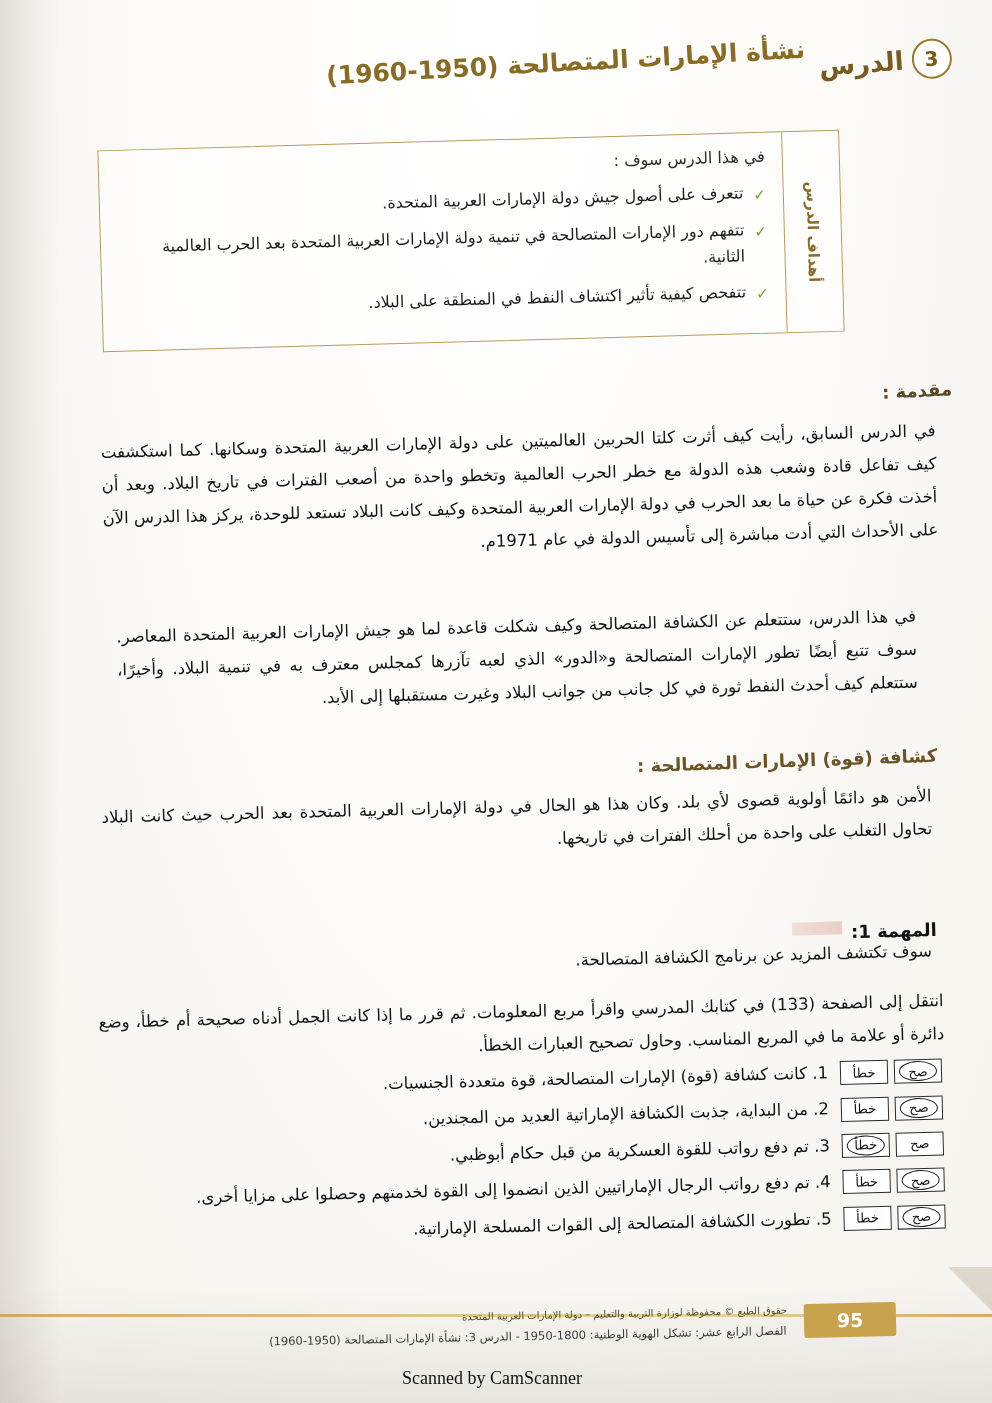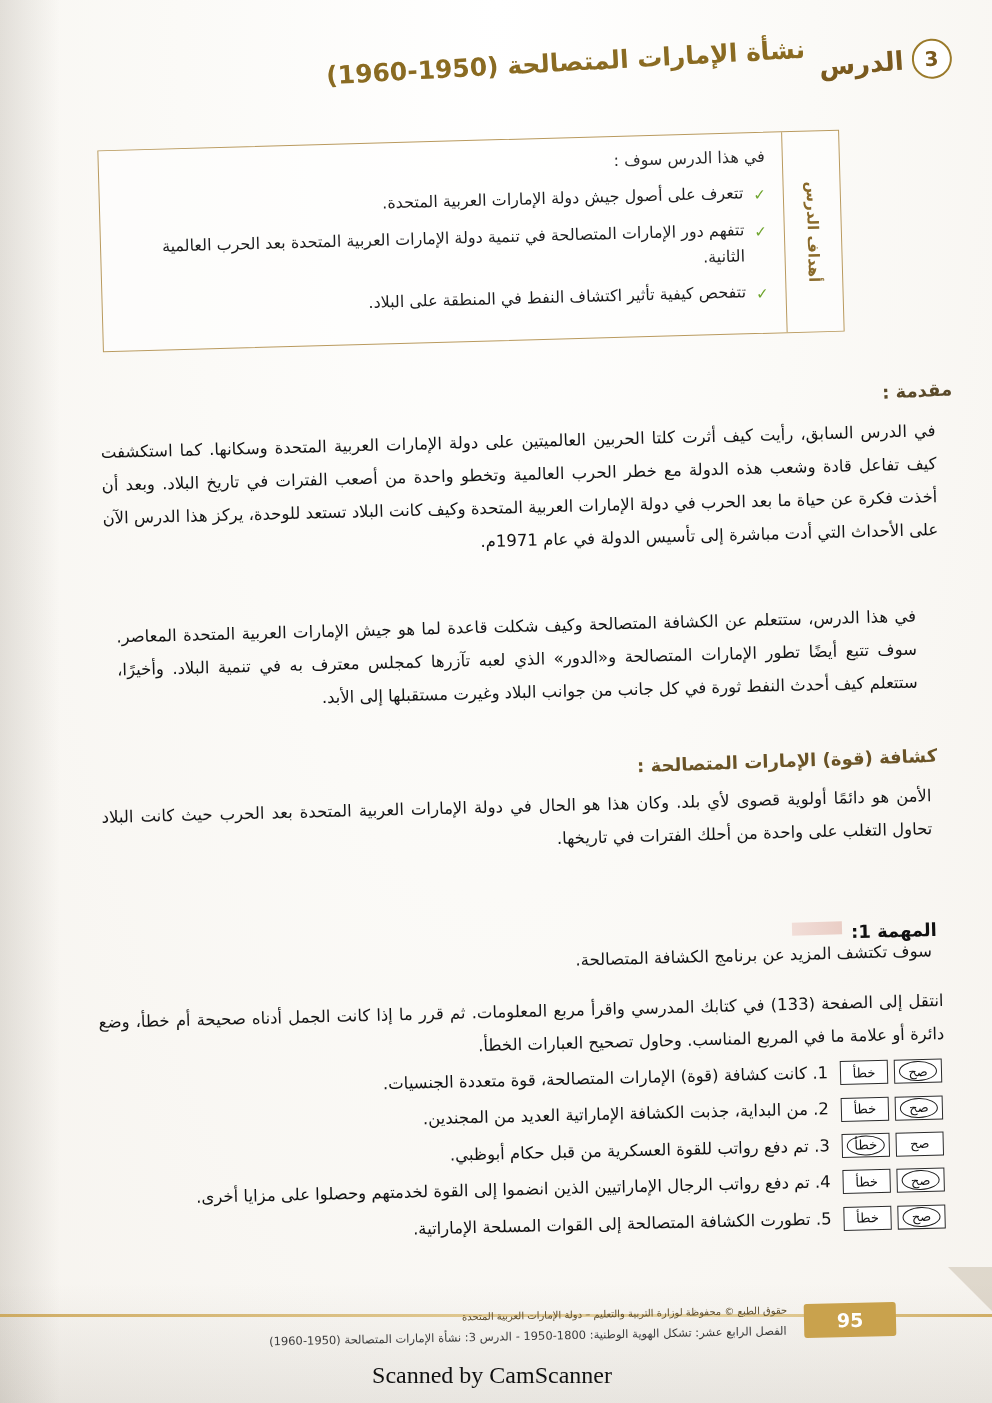--- a/index.html
+++ b/index.html
@@ -175,21 +175,21 @@
   .footer-note{
     position:absolute;bottom:84px;right:205px;
     font-size:10px;color:#5a4a2a;transform:rotate(-1.2deg);
   }
   .footer-line{
     position:absolute;bottom:60px;right:205px;
     font-size:11.5px;color:#3a3a3a;transform:rotate(-1.2deg);
   }
   .camscanner{
     position:absolute;bottom:14px;left:0;right:8px;
-    text-align:center;font-size:24px;color:#111;
+    text-align:center;font-size:18px;color:#111;
     font-family:"Liberation Serif","DejaVu Serif",serif;
   }
   .corner-fold{
     position:absolute;right:0;bottom:92px;
     width:0;height:0;border-bottom:44px solid transparent;
     border-right:44px solid rgba(150,130,100,.25);
   }
 </style>
 </head>
 <body>

